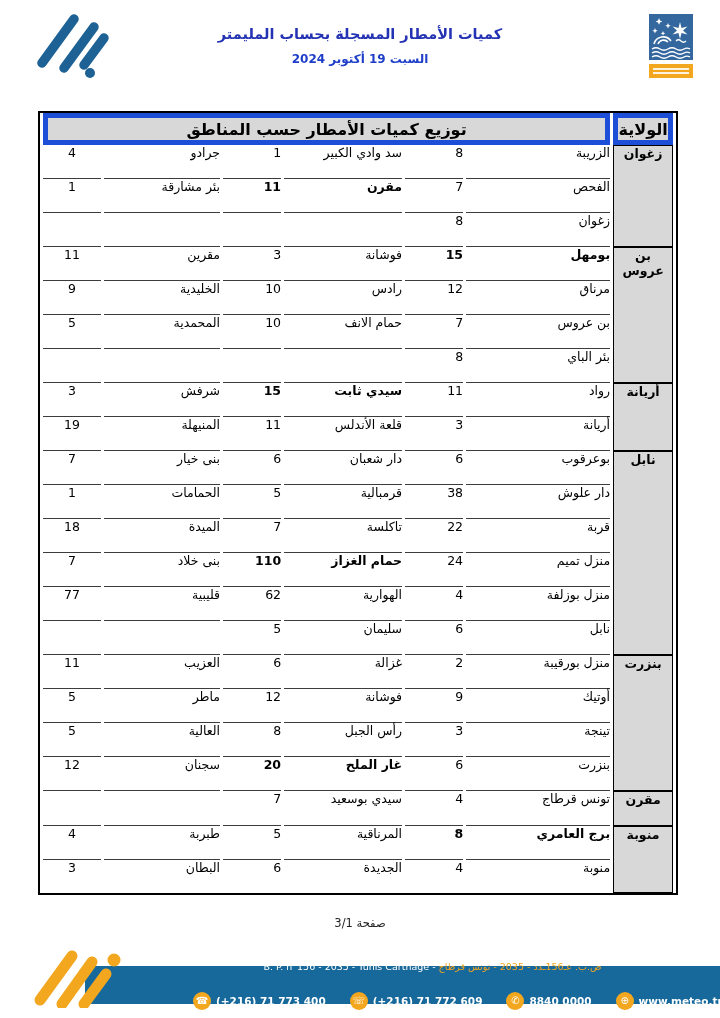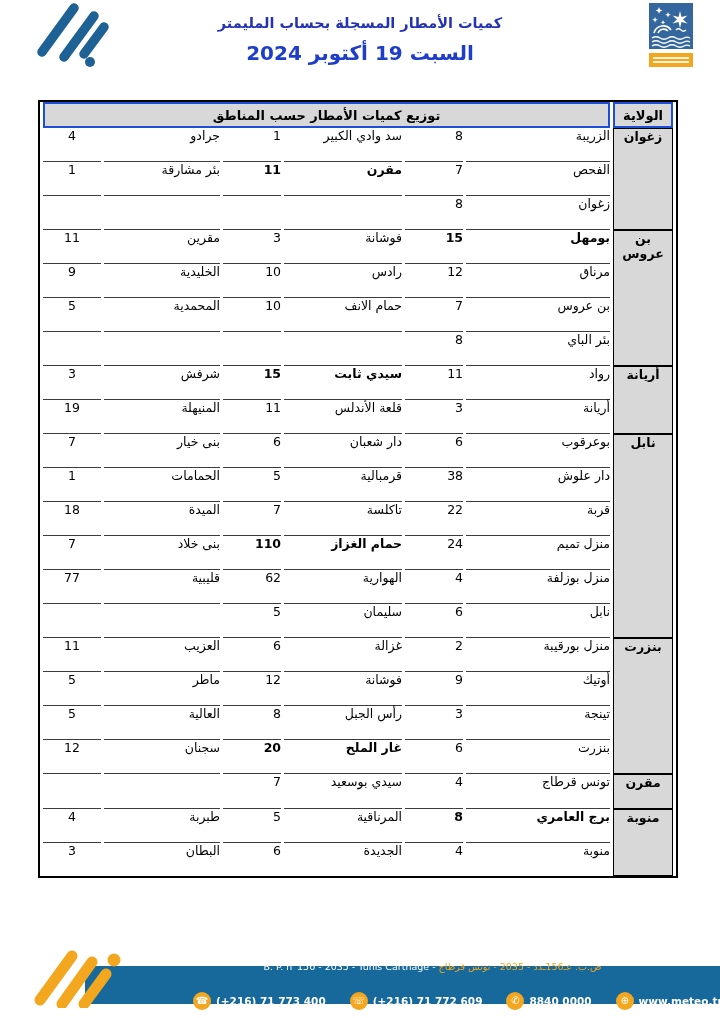--- a/index.html
+++ b/index.html
@@ -1,36 +1,36 @@
 <!DOCTYPE html>
 <html lang="ar"><head>
 <meta charset="utf-8">
 <style>
   html,body{margin:0;padding:0;}
   body{width:720px;height:1018px;background:#fff;position:relative;overflow:hidden;
        font-family:"DejaVu Sans",sans-serif;}
   .page{position:absolute;inset:0;}
 
   
-  .doc-header{position:relative;height:96px;}
+  .doc-header{position:relative;height:96px;margin-top:11px;}
   .logo-left{position:absolute;left:34px;top:2px;}
   .logo-right{position:absolute;right:27px;top:3px;width:44px;}
   .logo-right .banner{width:44px;height:12px;background:#f2a71f;display:flex;flex-direction:column;
        justify-content:center;align-items:center;gap:2px;padding:1px 0;}
   .logo-right .banner i{display:block;width:36px;height:2px;background:rgba(255,255,255,.85);}
   .titles{text-align:center;padding-top:13px;color:#2433b3;font-weight:bold;
           font-size:14.5px;line-height:20px;direction:rtl;}
-  .doc-date{text-align:center;margin-top:8px;font-size:20px;font-weight:bold;color:#1e3ec9;direction:rtl;}
+  .doc-date{text-align:center;margin-top:8px;font-size:12px;font-weight:bold;color:#1e3ec9;direction:rtl;}
 
   
   table.rain{direction:rtl;margin-left:38px;margin-top:4px;width:640px;
              border:2px solid #000;border-collapse:separate;border-spacing:3px 0;
              table-layout:fixed;}
-  table.rain th{background:#d8d8d8;border:2px solid #1d4ed8;height:22px;
-                font-size:13px;font-weight:bold;text-align:center;padding:0;}
+  table.rain th{background:#d8d8d8;border:5px solid #1d4ed8;height:22px;
+                font-size:16px;font-weight:bold;text-align:center;padding:0;}
   table.rain td{height:33px;vertical-align:top;font-size:12.5px;padding:0;}
   td.gov{background:#d8d8d8;border:1px solid #000;font-weight:bold;font-size:13.5px;
          text-align:center;vertical-align:middle;height:auto;}
   td.n{text-align:right;padding:2px 4px 0 0;border-bottom:1px solid #3c3c3c;}
   td.v{text-align:right;padding:2px 7px 0 0;font-size:13px;border-bottom:1px solid #3c3c3c;}
   td.v3{text-align:center;padding:2px 0 0 0;}
   td.b{font-weight:bold;}
   tbody tr:last-child td.n, tbody tr:last-child td.v{border-bottom:none;}
 
   
@@ -297,20 +297,21 @@
           <td class="n n1">منوبة</td>
           <td class="v v1">4</td>
           <td class="n n2">الجديدة</td>
           <td class="v v2">6</td>
           <td class="n n3">البطان</td>
           <td class="v v3 v3">3</td>
         </tr>
       </tbody>
   </table>
 
+  <div class="page-num">صفحة 3/1</div>
 
   <svg class="stripes" width="140" height="62" viewBox="0 0 140 62">
     <g stroke="#f2a71f" stroke-width="11" stroke-linecap="round" fill="none">
       <line x1="10" y1="54" x2="42" y2="10"></line>
       <line x1="32" y1="58" x2="62" y2="16"></line>
       <line x1="54" y1="58" x2="76" y2="28"></line>
     </g>
     <circle cx="84" cy="14" r="6.5" fill="#f2a71f"></circle>
   </svg>
 

